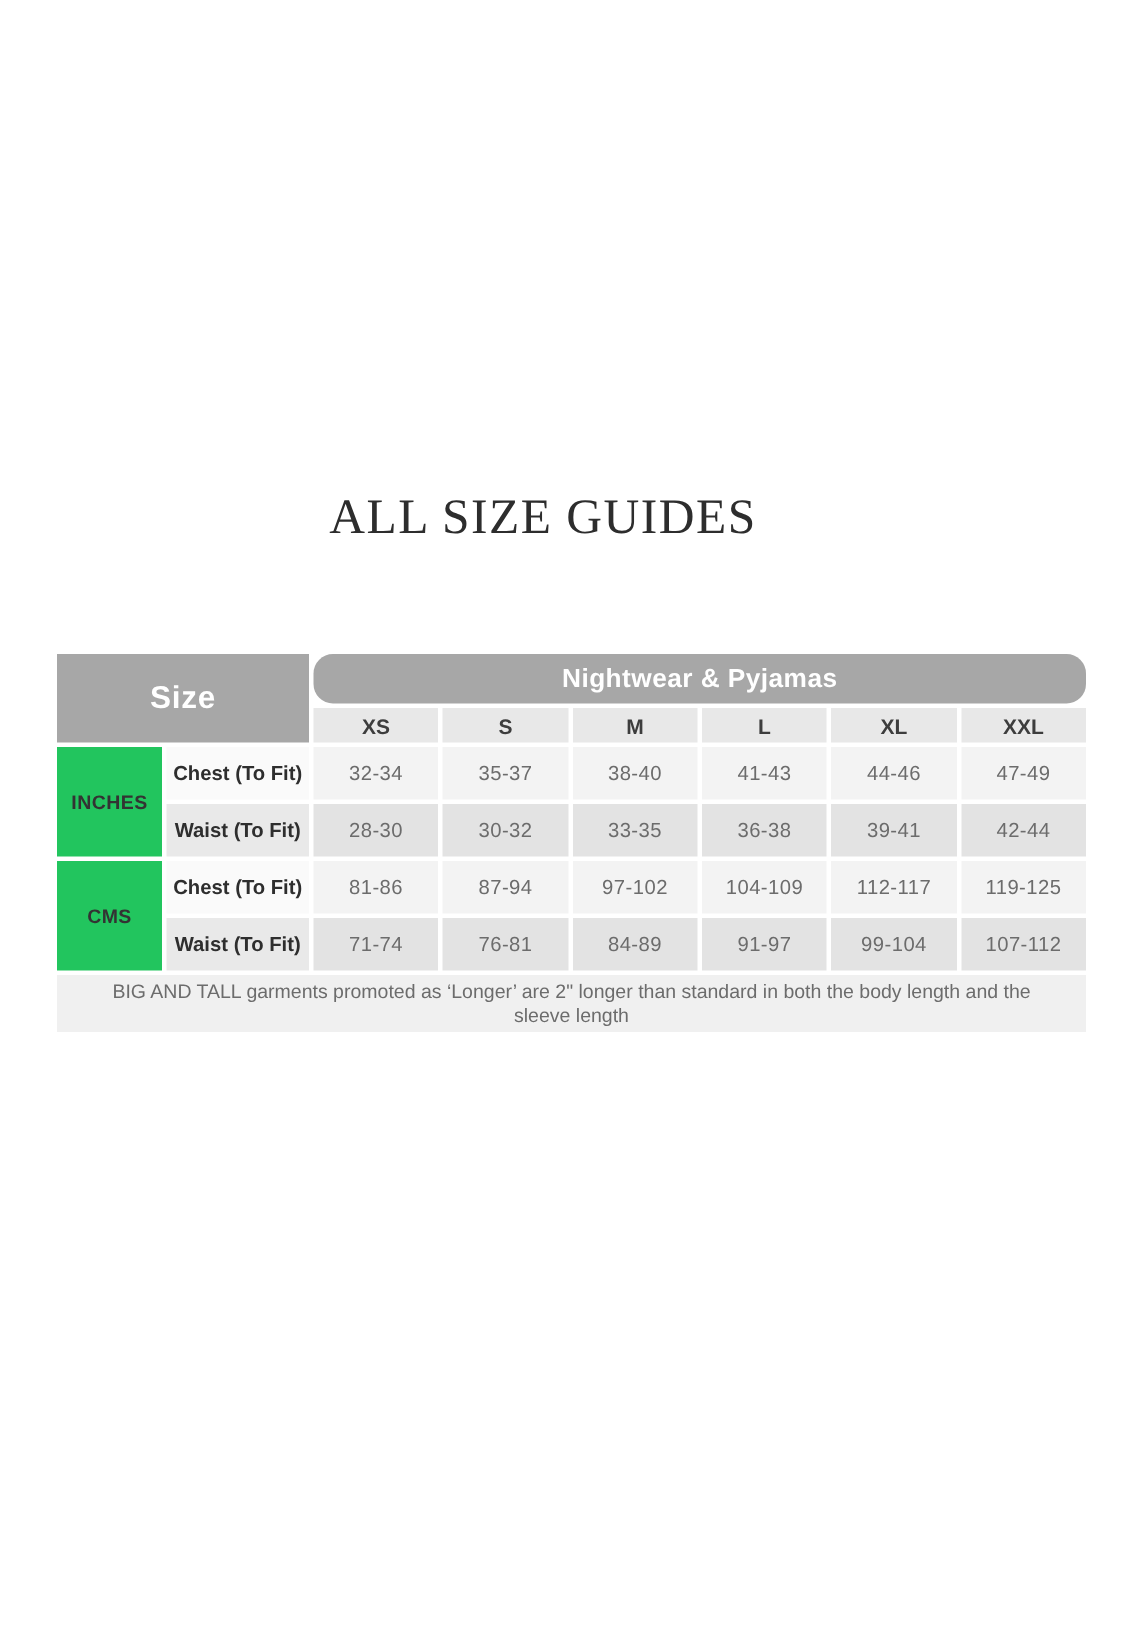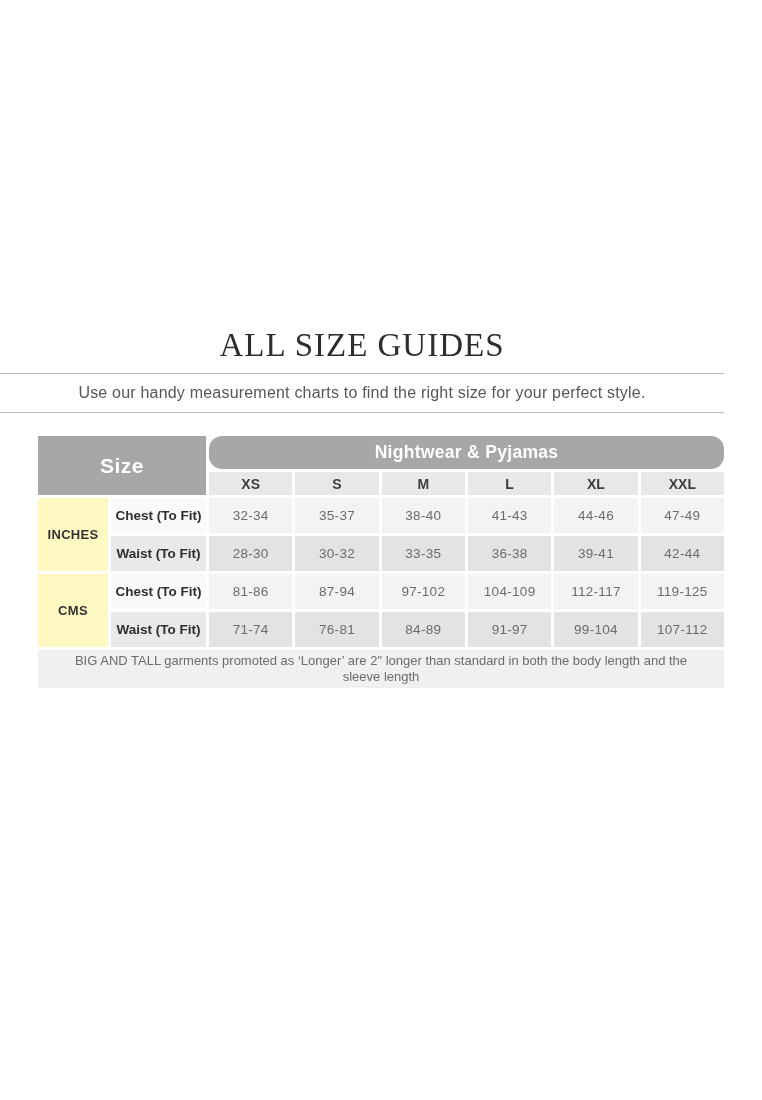--- a/index.html
+++ b/index.html
@@ -78,21 +78,21 @@
     border-radius: 13px;
   }
   .size-col-cell {
     background: #e8e8e8;
     color: #3d3d3d;
     font-size: 14px;
     font-weight: bold;
     height: 23px;
   }
   .unit-cell {
-    background: #fef9c3;
+    background: #22c55e;
     color: #333333;
     font-size: 13px;
     font-weight: bold;
     letter-spacing: 0.3px;
   }
   .mlabel-cell {
     font-size: 13.5px;
     font-weight: bold;
     color: #2e2e2e;
     height: 35px;
@@ -116,23 +116,20 @@
     padding: 3px 34px;
   }
 </style>
 </head>
 <body>
 
 <div class="page">
 
   <h1 class="page-title">ALL SIZE GUIDES</h1>
 
-  <div class="subtitle-band">
-    <p class="page-subtitle">Use our handy measurement charts to find the right size for your perfect style.</p>
-  </div>
 
   <div class="table-wrap">
     <table class="size-guide">
       <colgroup>
         <col class="c-unit">
           <col class="c-label">
         <col>
           <col>
           <col>
           <col>

